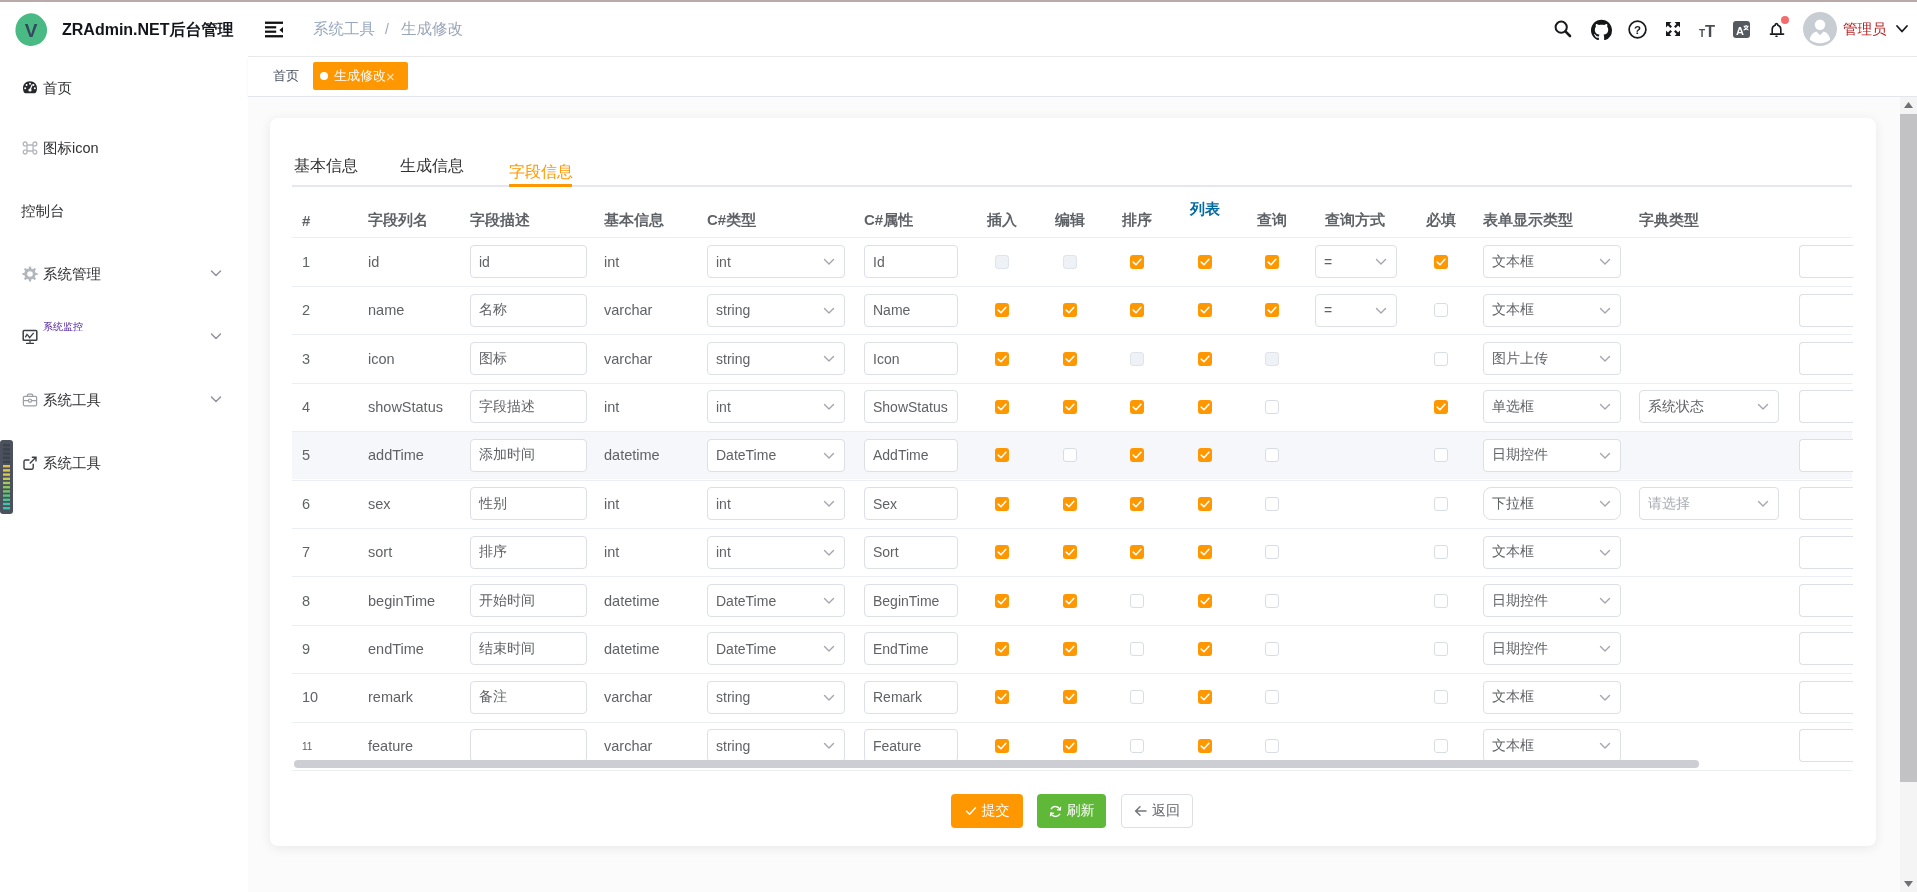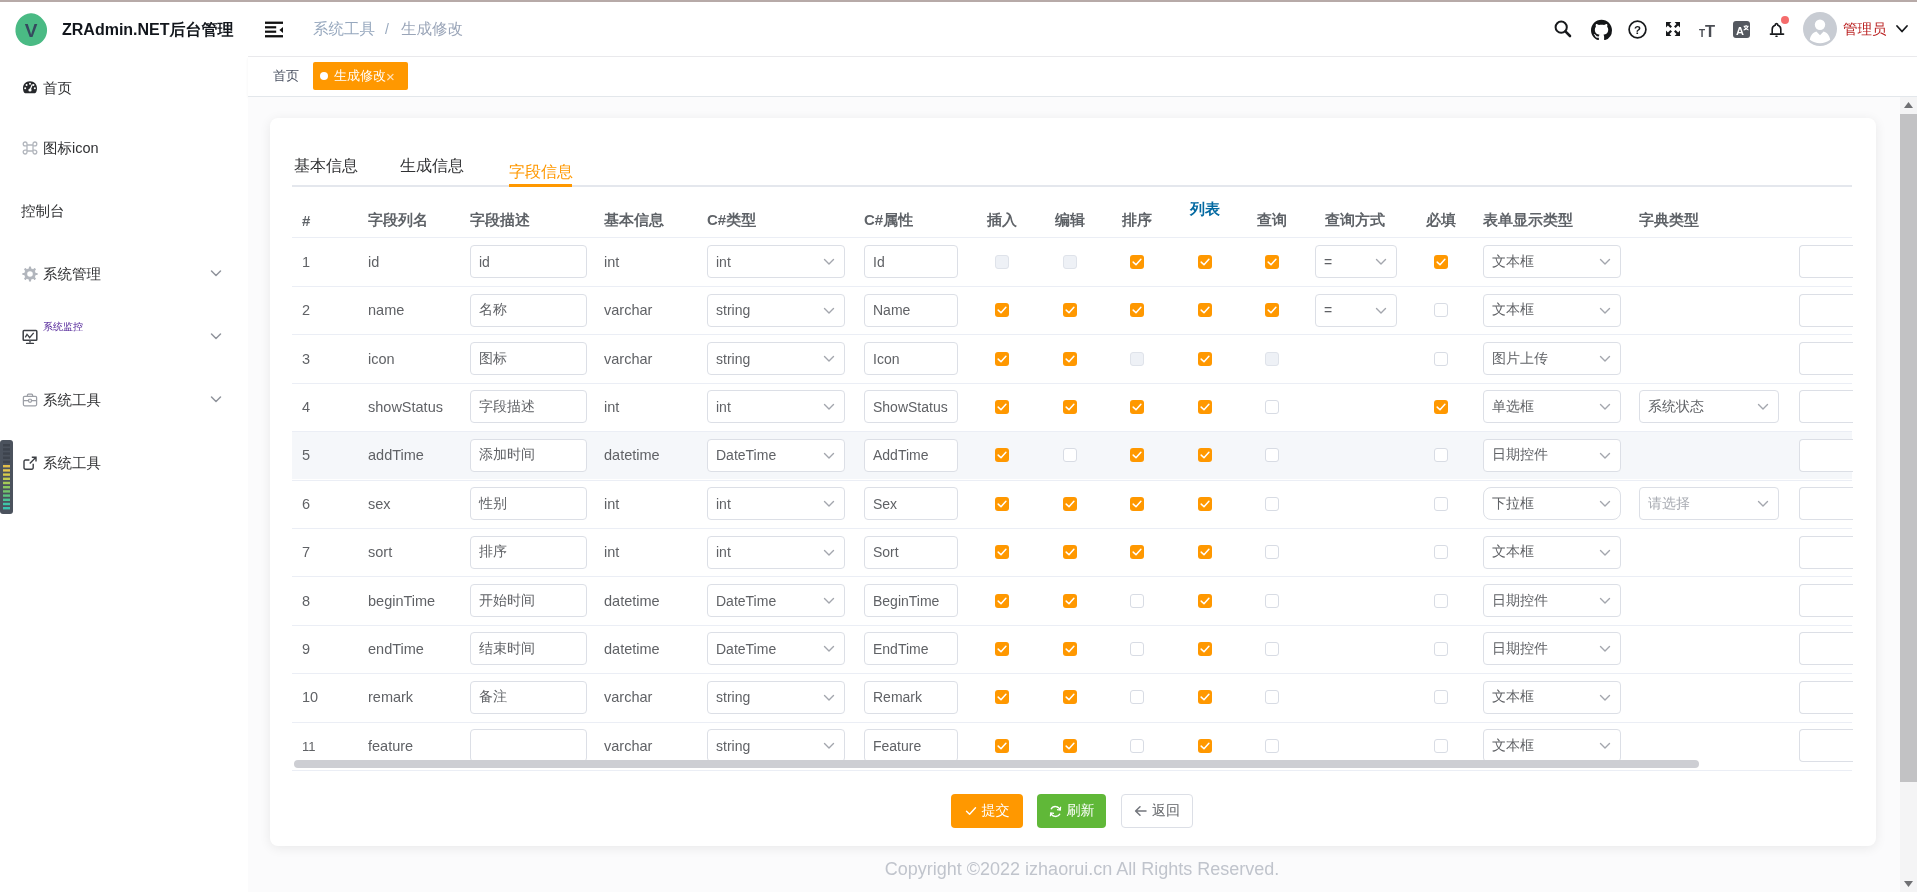--- a/index.html
+++ b/index.html
@@ -554,21 +554,21 @@
 <div style="position:absolute;left:1265px;top:690.3px;width:14px;height:14px;background:#fff;border:1px solid #d8dce4;border-radius:3px;box-sizing:border-box"></div>
 <div style="position:absolute;left:1434px;top:690.3px;width:14px;height:14px;background:#fff;border:1px solid #d8dce4;border-radius:3px;box-sizing:border-box"></div>
 <div style="position:absolute;left:1483px;top:680.8px;width:136px;height:31px;background:#fff;border:1px solid #dcdfe6;border-radius:4px;">
       <div style="position:absolute;left:8px;top:15.5px;transform:translateY(-50%);white-space:nowrap;font-size:14px;color:#606266">文本框</div>
       <svg style="position:absolute;right:9px;top:12px" width="12" height="8" viewBox="0 0 12 8" fill="none">
         <path d="M1.5 1.5 L6 6 L10.5 1.5" stroke="#a3a6ad" stroke-width="1.4" stroke-linecap="round" stroke-linejoin="round"></path>
       </svg>
     </div>
 <div style="position:absolute;left:1799px;top:680.8px;width:53px;height:31px;border-top:1px solid #dcdfe6;border-left:1px solid #dcdfe6;border-bottom:1px solid #dcdfe6;border-radius:4px 0 0 4px;background:#fff"></div>
 <div style="position:absolute;left:292px;top:769.9px;width:1560px;height:1px;background:#ebeef5"></div>
-<div style="position:absolute;left:302px;top:745.7px;transform:translateY(-50%);white-space:nowrap;font-size:13px;color:#606266">11</div>
+<div style="position:absolute;left:302px;top:745.7px;transform:translateY(-50%);white-space:nowrap;font-size:10px;color:#606266">11</div>
 <div style="position:absolute;left:368px;top:745.7px;transform:translateY(-50%);white-space:nowrap;font-size:14.5px;color:#606266">feature</div>
 <div style="position:absolute;left:470px;top:729.2px;width:115px;height:31px;background:#fff;border:1px solid #dcdfe6;border-radius:4px;">
       <div style="position:absolute;left:8px;top:15.5px;transform:translateY(-50%);white-space:nowrap;font-size:14px;color:#606266"></div>
     </div>
 <div style="position:absolute;left:604px;top:745.7px;transform:translateY(-50%);white-space:nowrap;font-size:14.5px;color:#606266">varchar</div>
 <div style="position:absolute;left:707px;top:729.2px;width:136px;height:31px;background:#fff;border:1px solid #dcdfe6;border-radius:4px;">
       <div style="position:absolute;left:8px;top:15.5px;transform:translateY(-50%);white-space:nowrap;font-size:14px;color:#606266">string</div>
       <svg style="position:absolute;right:9px;top:12px" width="12" height="8" viewBox="0 0 12 8" fill="none">
         <path d="M1.5 1.5 L6 6 L10.5 1.5" stroke="#a3a6ad" stroke-width="1.4" stroke-linecap="round" stroke-linejoin="round"></path>
       </svg>
@@ -601,21 +601,20 @@
         <path d="M1.5 6.2 L4.6 9.3 L10.5 2.7" stroke="#fff" stroke-width="1.4" stroke-linecap="round" stroke-linejoin="round"></path>
       </svg>提交</div>
 <div style="position:absolute;left:1037px;top:794px;width:69px;height:34px;background:#60b838;border-radius:4px;color:#fff;font-size:14px;display:flex;align-items:center;justify-content:center"><svg width="13" height="13" viewBox="0 0 13 13" fill="none" style="margin-right:5px">
         <path d="M11.2 5 A5 5 0 0 0 2 4.2 M1.8 8 A5 5 0 0 0 11 8.8" stroke="#fff" stroke-width="1.3"></path>
         <path d="M11.6 1.8 L11.3 5.1 L8 4.6" stroke="#fff" stroke-width="1.2" fill="none"></path>
         <path d="M1.4 11.2 L1.7 7.9 L5 8.4" stroke="#fff" stroke-width="1.2" fill="none"></path>
       </svg>刷新</div>
 <div style="position:absolute;left:1121px;top:794px;width:72px;height:34px;background:#fff;border:1px solid #dcdfe6;border-radius:4px;color:#606266;font-size:14px;display:flex;align-items:center;justify-content:center;box-sizing:border-box"><svg width="13" height="12" viewBox="0 0 13 12" fill="none" style="margin-right:5px">
         <path d="M12 6 H2 M6 1.8 L1.6 6 L6 10.2" stroke="#73767c" stroke-width="1.5" stroke-linecap="round" stroke-linejoin="round"></path>
       </svg>返回</div>
-<div style="position:absolute;left:1082px;top:869px;transform:translate(-50%,-50%);white-space:nowrap;font-size:18px;color:#c0c4cc">Copyright ©2022 izhaorui.cn All Rights Reserved.</div>
 <div style="position:absolute;left:1900px;top:97px;width:17px;height:795px;background:#f4f4f5"></div>
 <svg style="position:absolute;left:1900px;top:97px" width="17" height="17" viewBox="0 0 17 17" fill="none">
       <path d="M8.5 5 L13 11 H4 Z" fill="#6f7073"></path>
     </svg>
 <svg style="position:absolute;left:1900px;top:875px" width="17" height="17" viewBox="0 0 17 17" fill="none">
       <path d="M8.5 12 L13 6 H4 Z" fill="#6f7073"></path>
     </svg>
 <div style="position:absolute;left:1900px;top:114px;width:17px;height:668px;background:#c2c2c4"></div>
 </div>
 </body></html>

